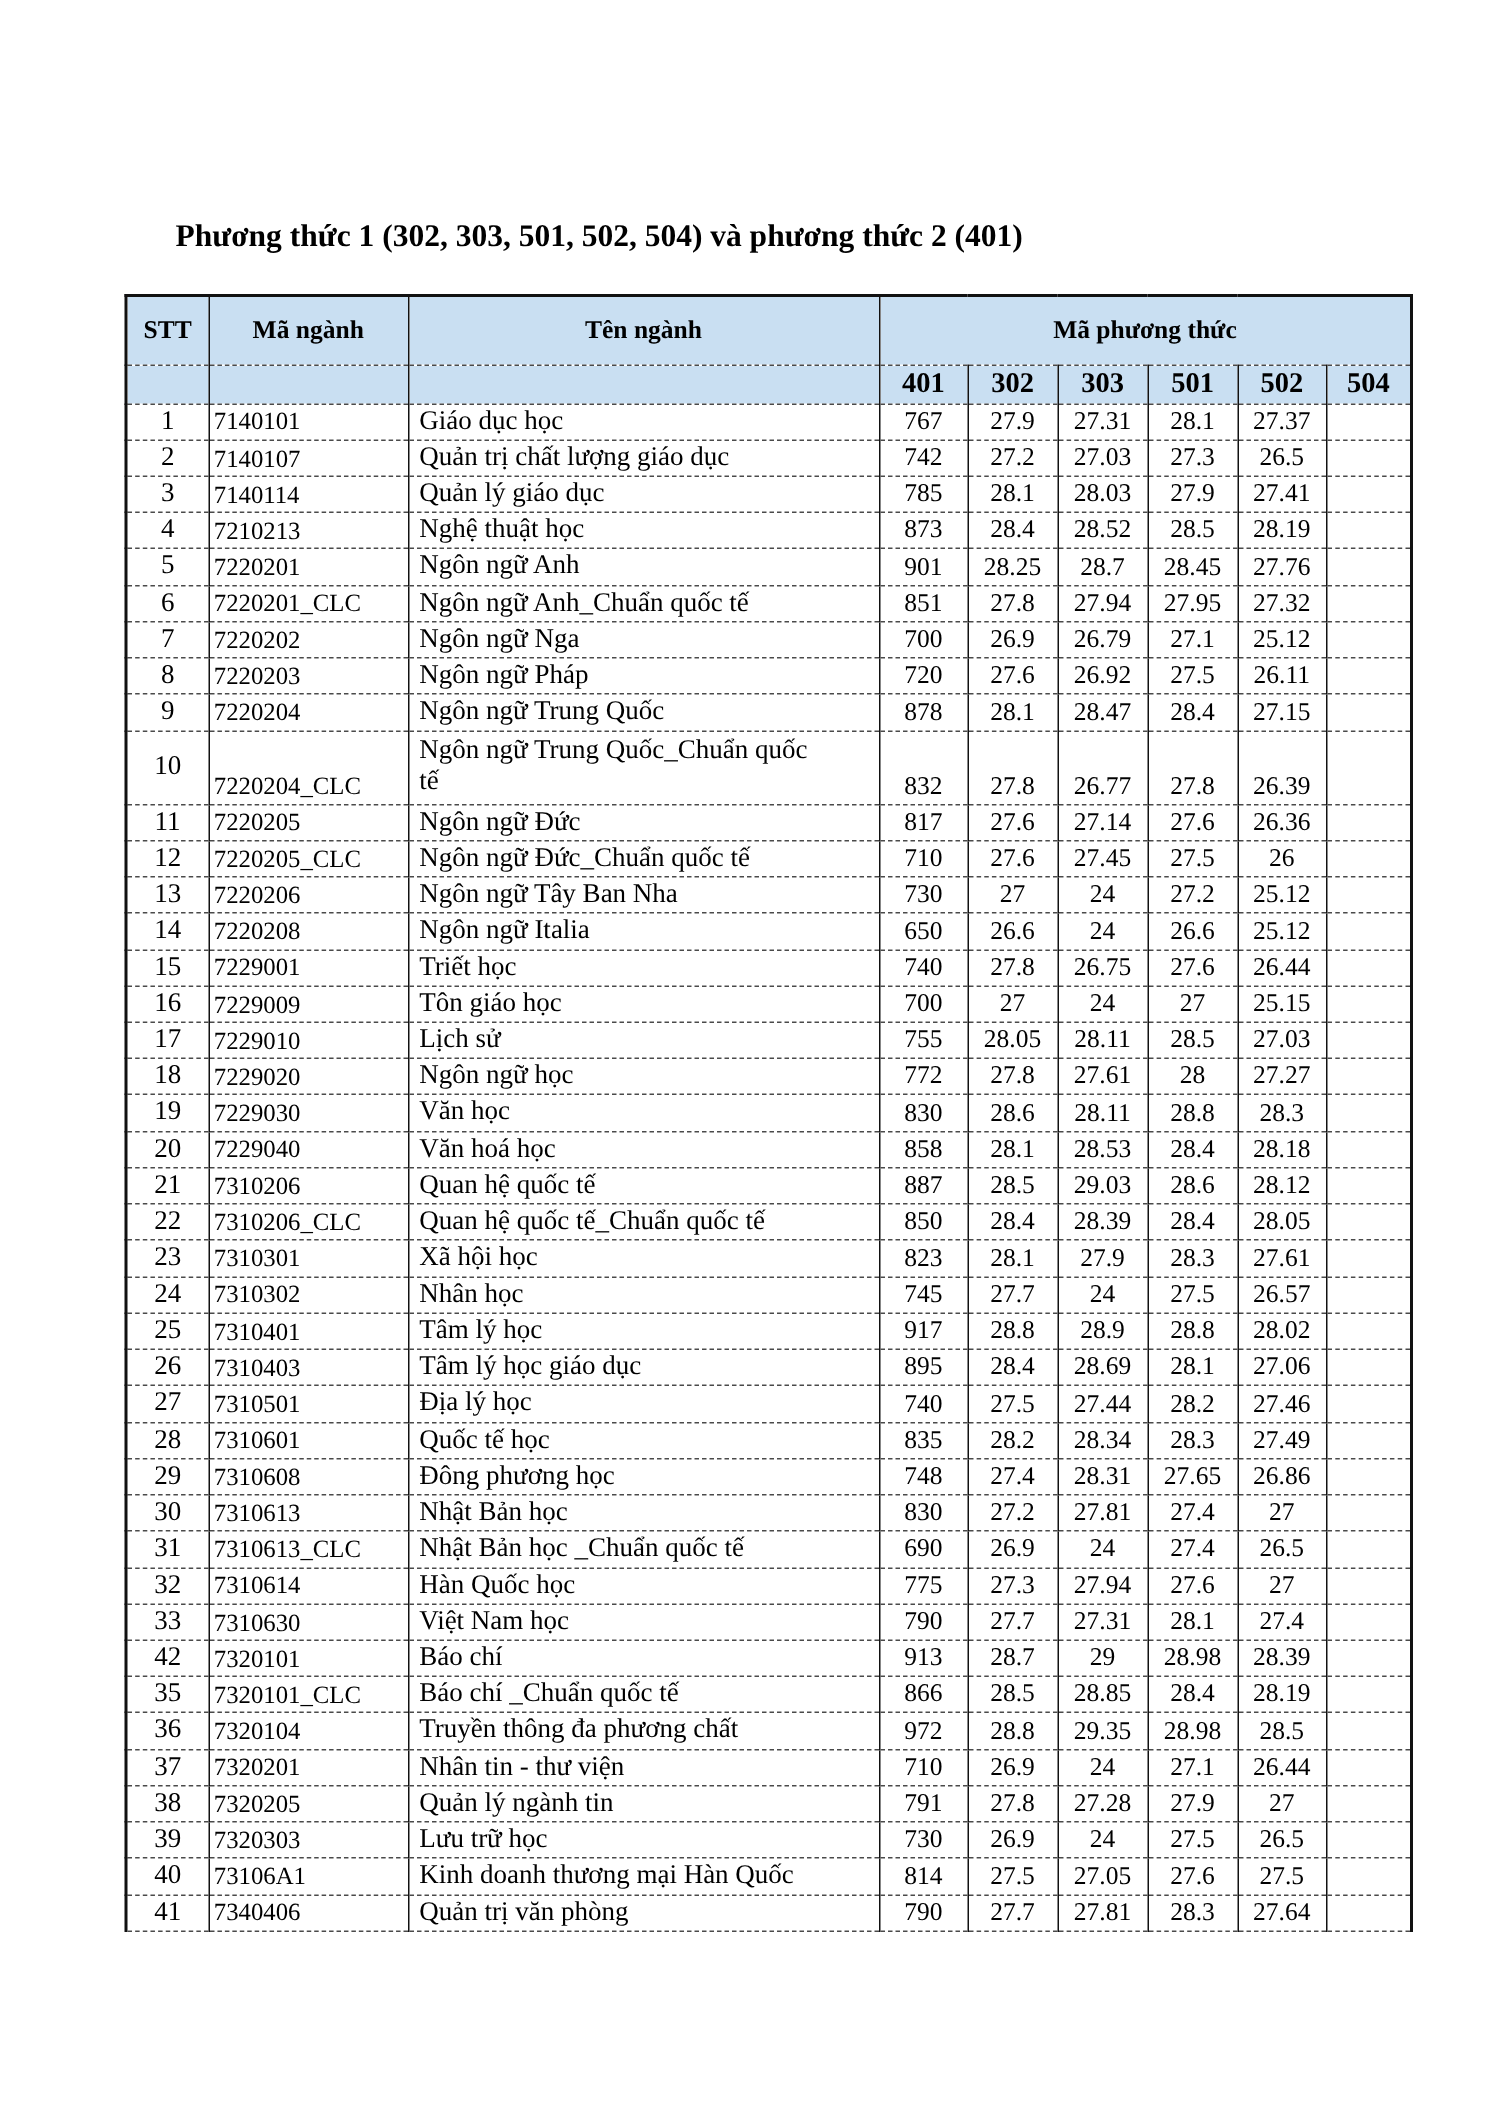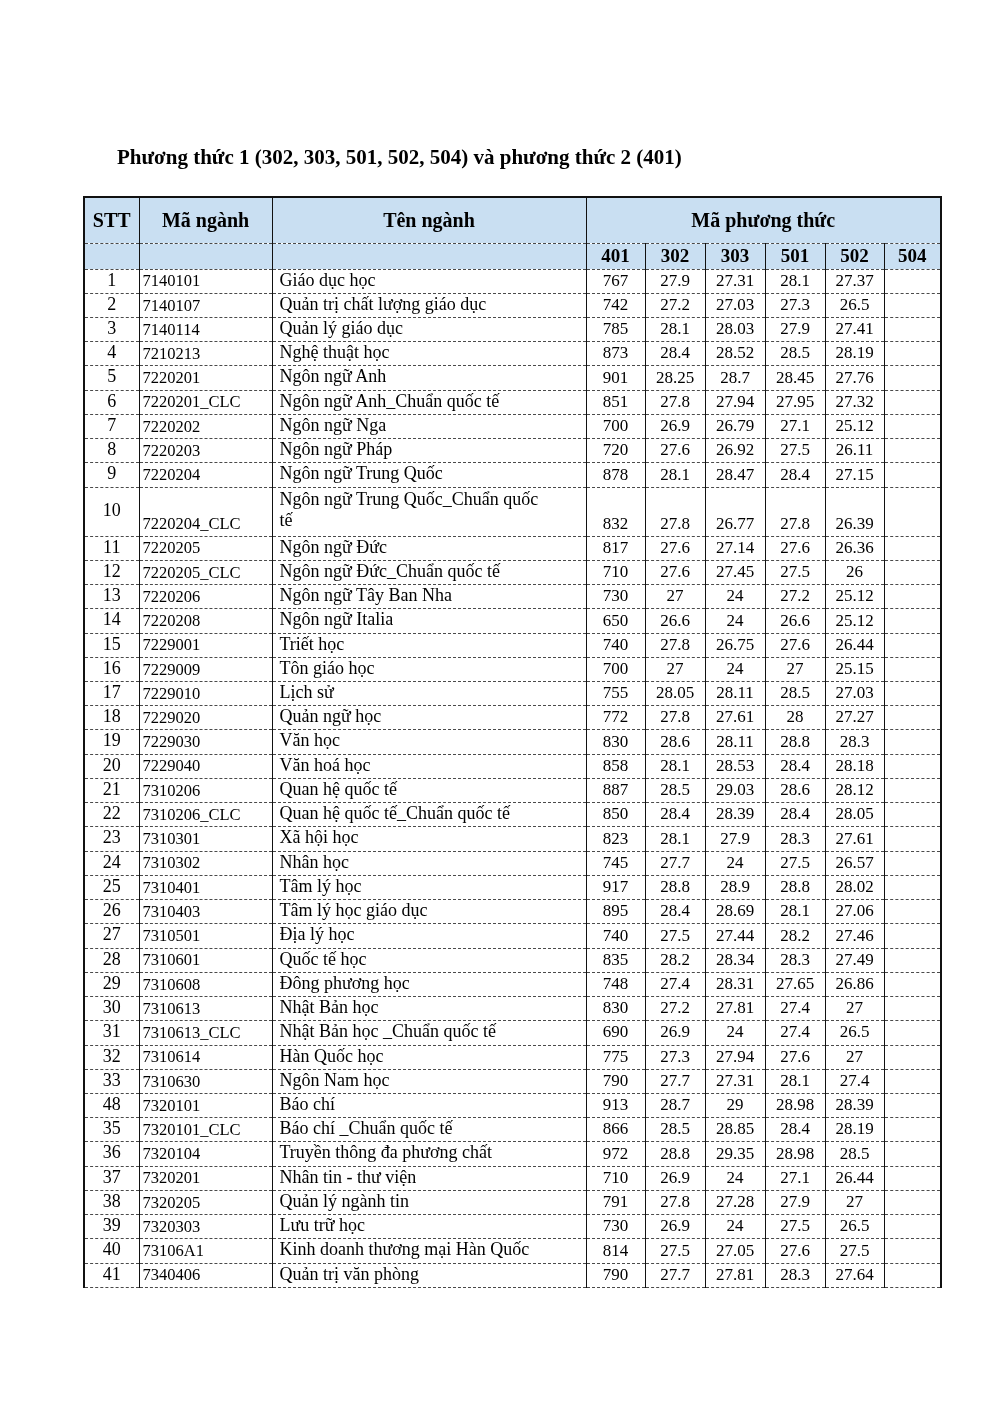--- a/index.html
+++ b/index.html
@@ -22,21 +22,21 @@
   }
   th, td {
     border-left:1px solid var(--line);
     border-right:1px solid var(--line);
     border-top:1px dashed var(--dash);
     border-bottom:1px dashed var(--dash);
     overflow:hidden;
   }
   thead th { background:var(--header-bg); font-weight:700; text-align:center; vertical-align:middle; }
   tr.hrow1 { height:46px; }
-  tr.hrow1 th { font-size:20px;margin-top:42px; }
+  tr.hrow1 th { font-size:17px;margin-top:42px; }
   tr.hrow2 { height:26px;margin-top:28px; }
   tr.hrow2 th { font-size:19px; }
   tbody tr { height:24px; }
   tbody tr.tall { height:49px; }
   tbody td { vertical-align:bottom; padding:0 0 2px 0; font-size:17px; line-height:1.18; }
   td.stt-cell  { text-align:center; font-size:18px; }
   td.code-cell { text-align:left; padding-left:3px; font-size:16.5px; }
   td.name-cell { text-align:left; padding-left:7px; font-size:18px;margin-left:24px; }
   td.num-cell  { text-align:center; }
   .nm { max-width:276px; }
@@ -301,21 +301,21 @@
           <td class="num-cell">28.05</td>
           <td class="num-cell">28.11</td>
           <td class="num-cell">28.5</td>
           <td class="num-cell">27.03</td>
           <td class="num-cell"></td>
         </tr>
         <tr>
           <td class="stt-cell">18</td>
           <td class="code-cell">7229020</td>
           <td class="name-cell">
-            <div class="nm">Quản ngữ học</div>
+            <div class="nm">Ngôn ngữ học</div>
           </td>
           <td class="num-cell">772</td>
           <td class="num-cell">27.8</td>
           <td class="num-cell">27.61</td>
           <td class="num-cell">28</td>
           <td class="num-cell">27.27</td>
           <td class="num-cell"></td>
         </tr>
         <tr>
           <td class="stt-cell">19</td>
@@ -496,31 +496,31 @@
           <td class="num-cell">27.3</td>
           <td class="num-cell">27.94</td>
           <td class="num-cell">27.6</td>
           <td class="num-cell">27</td>
           <td class="num-cell"></td>
         </tr>
         <tr>
           <td class="stt-cell">33</td>
           <td class="code-cell">7310630</td>
           <td class="name-cell">
-            <div class="nm">Ngôn Nam học</div>
+            <div class="nm">Việt Nam học</div>
           </td>
           <td class="num-cell">790</td>
           <td class="num-cell">27.7</td>
           <td class="num-cell">27.31</td>
           <td class="num-cell">28.1</td>
           <td class="num-cell">27.4</td>
           <td class="num-cell"></td>
         </tr>
         <tr>
-          <td class="stt-cell">48</td>
+          <td class="stt-cell">42</td>
           <td class="code-cell">7320101</td>
           <td class="name-cell">
             <div class="nm">Báo chí</div>
           </td>
           <td class="num-cell">913</td>
           <td class="num-cell">28.7</td>
           <td class="num-cell">29</td>
           <td class="num-cell">28.98</td>
           <td class="num-cell">28.39</td>
           <td class="num-cell"></td>

